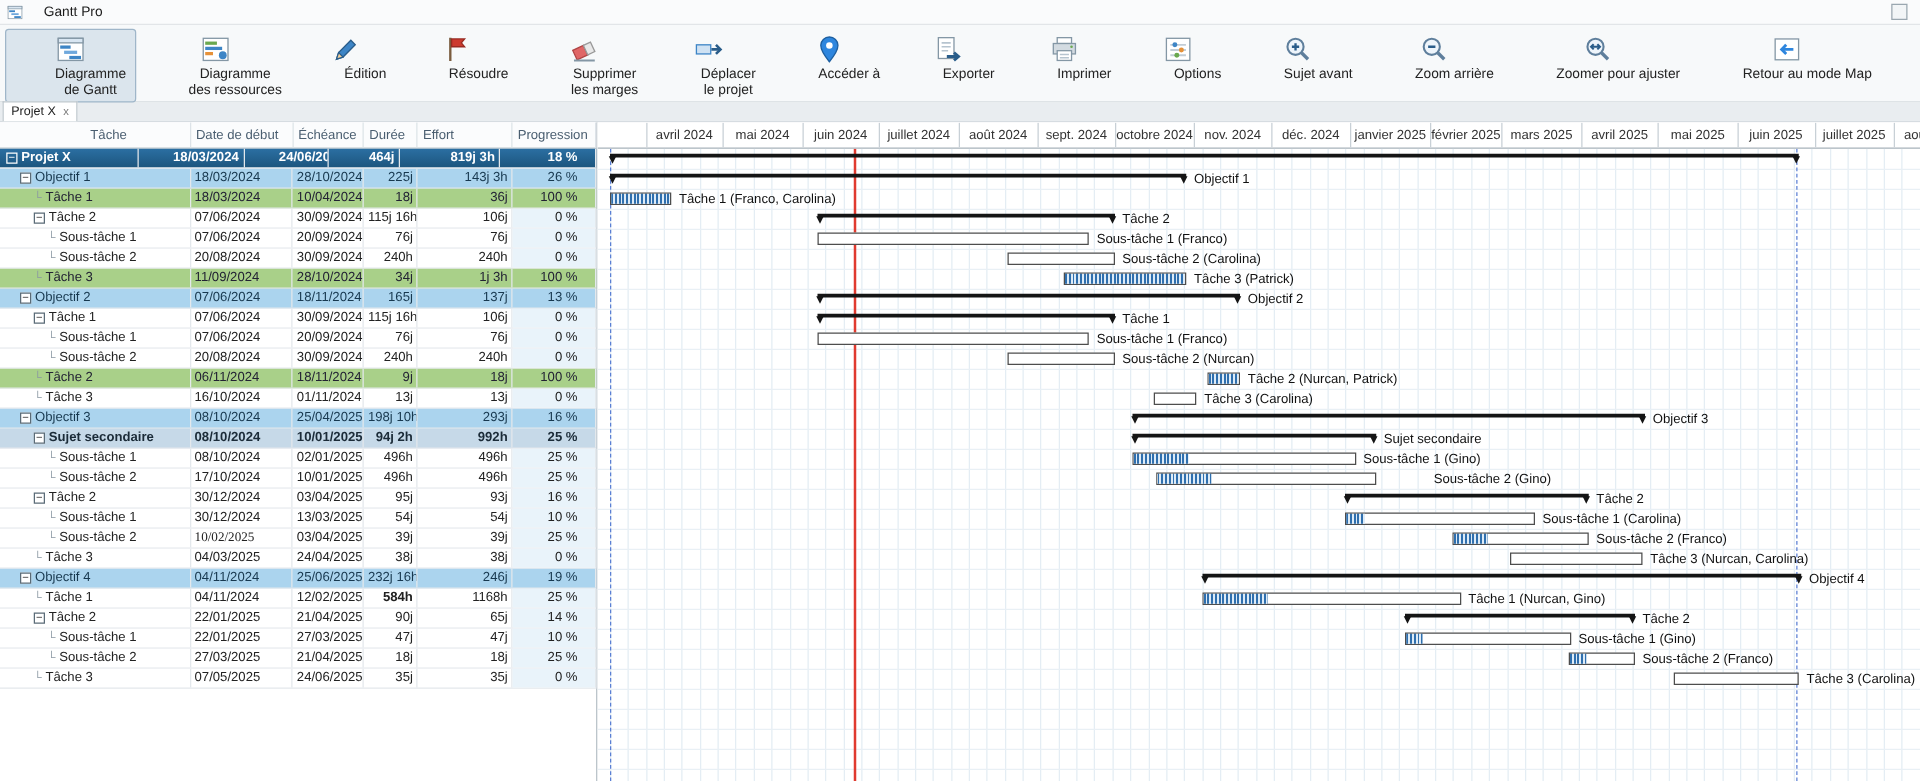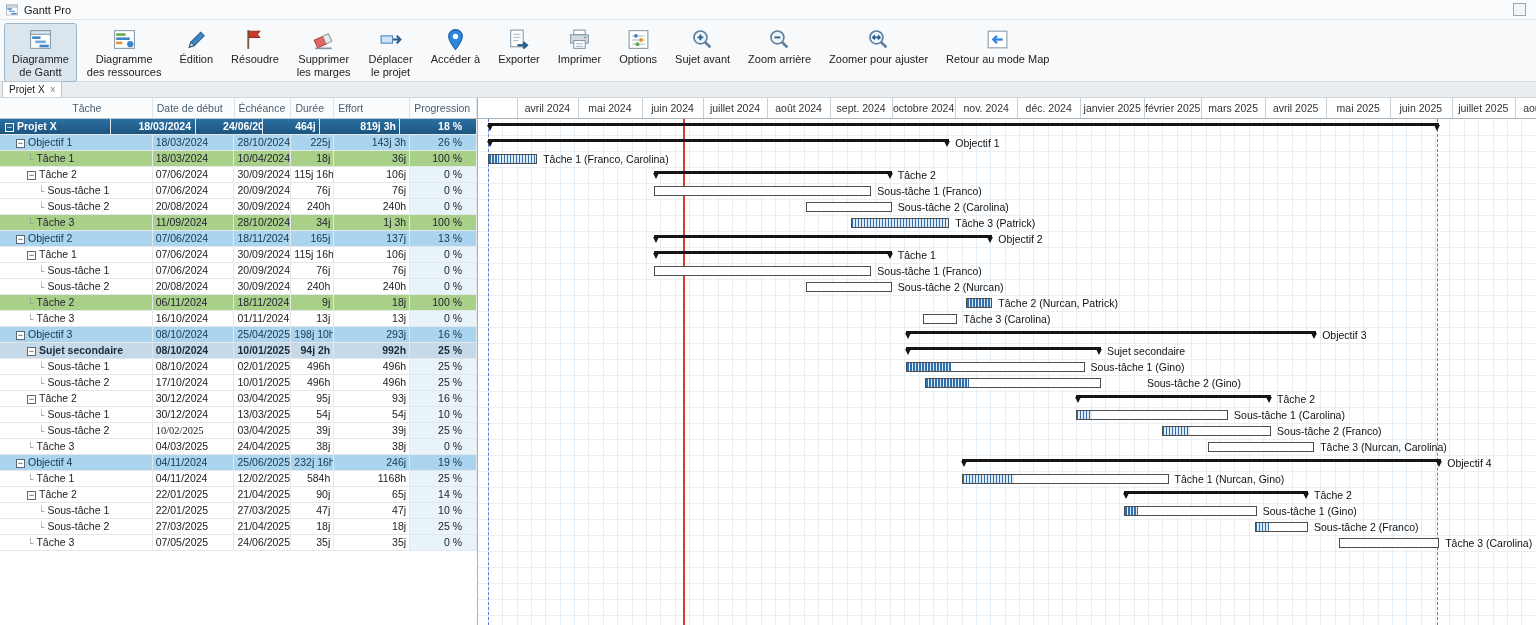--- a/index.html
+++ b/index.html
@@ -1,33 +1,33 @@
 <!DOCTYPE html>
 <html><head>
 <meta charset="utf-8">
 <style>
   *{margin:0;padding:0;box-sizing:border-box;}
   html,body{width:1536px;height:625px;overflow:hidden;}
   body{font-family:"Liberation Sans",sans-serif;font-size:11px;color:#222;background:#fff;}
   .app{position:relative;width:1536px;height:625px;background:#fff;}
 
   
-  .titlebar{height:20px;background:#fafbfc;border-bottom:1px solid #e2e5e8;display:flex;align-items:center;gap:5px;padding-left:5px;position:relative;}
+  .titlebar{height:20px;background:#fafbfc;border-bottom:1px solid #e2e5e8;display:flex;align-items:center;gap:16px;padding-left:5px;position:relative;}
   .app-icon{width:14px;height:14px;display:inline-block;}
   .app-icon svg{width:100%;height:100%;}
   .app-title{font-size:11px;color:#1a1a1a;}
   .win-ctrl{position:absolute;right:10px;top:3px;width:13px;height:13px;border:1px solid #9aa7b0;background:#f2f5f7;}
 
   
   .toolbar{height:62px;background:#f7f9fa;border-bottom:1px solid #d6dbdf;display:flex;align-items:flex-start;padding:3px 4px 0 4px;gap:2px;}
   .tb-btn{display:flex;flex-direction:column;align-items:center;padding:3px 7px 2px 7px;border:1px solid transparent;border-radius:3px;cursor:default;}
   .tb-btn.selected{background:#dbe5ed;border-color:#9fb6c9;}
   .tb-btn .icon{width:25px;height:25px;margin-bottom:1px;}
   .tb-btn .icon svg{width:100%;height:100%;}
-  .tb-btn .lbl{font-size:11px;color:#222;line-height:1.18;text-align:center;white-space:nowrap;}
+  .tb-btn .lbl{font-size:11px;color:#222;line-height:1.18;text-align:center;white-space:nowrap;margin-left:32px;}
 
   
   .tabbar{height:16px;background:#e9edf0;display:flex;align-items:flex-end;padding-left:2px;border-bottom:1px solid #cfd6db;}
   .tab{background:#fff;border:1px solid #bfc7cd;border-bottom:none;font-size:10px;padding:1px 6px 1px 6px;display:flex;gap:6px;align-items:center;height:16px;}
   .tab .close{color:#777;font-size:9px;line-height:9px;}
 
   
   .main{position:relative;height:527px;display:flex;background:#fff;}
   .table-pane{width:478px;border-right:1px solid #a7b2ba;position:relative;background:#fff;flex:none;}
   .t-header{height:21px;display:flex;border-bottom:1px solid #b9c3ca;background:#fbfcfd;}
@@ -397,21 +397,21 @@
             <div class="t-cell" style="width: 82px;">04/11/2024</div>
             <div class="t-cell" style="width: 57px;">25/06/2025</div>
             <div class="t-cell num" style="width: 43px;">232j 16h</div>
             <div class="t-cell num" style="width: 76px;">246j</div>
             <div class="t-cell num prog" style="width: 67px;">19 %</div>
           </div>
           <div class="t-row r-normal">
             <div class="t-cell name-cell" style="width: 153px;"><span class="leaf-line" style="margin-left: 24px;">└</span><span>Tâche 1</span></div>
             <div class="t-cell" style="width: 82px;">04/11/2024</div>
             <div class="t-cell" style="width: 57px;">12/02/2025</div>
-            <div class="t-cell num" style="width: 43px;">584h</div>
+            <div class="t-cell num" style="width: 43px; font-weight: bold;">584h</div>
             <div class="t-cell num" style="width: 76px;">1168h</div>
             <div class="t-cell num prog" style="width: 67px;">25 %</div>
           </div>
           <div class="t-row r-normal">
             <div class="t-cell name-cell" style="width: 153px;"><span class="minus-box" style="margin-left: 24px;">−</span><span>Tâche 2</span></div>
             <div class="t-cell" style="width: 82px;">22/01/2025</div>
             <div class="t-cell" style="width: 57px;">21/04/2025</div>
             <div class="t-cell num" style="width: 43px;">90j</div>
             <div class="t-cell num" style="width: 76px;">65j</div>
             <div class="t-cell num prog" style="width: 67px;">14 %</div>

